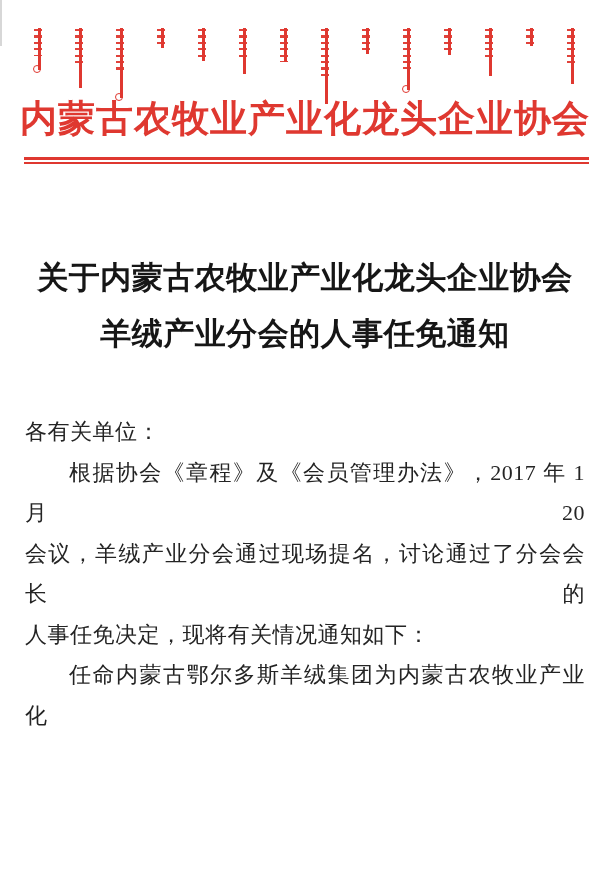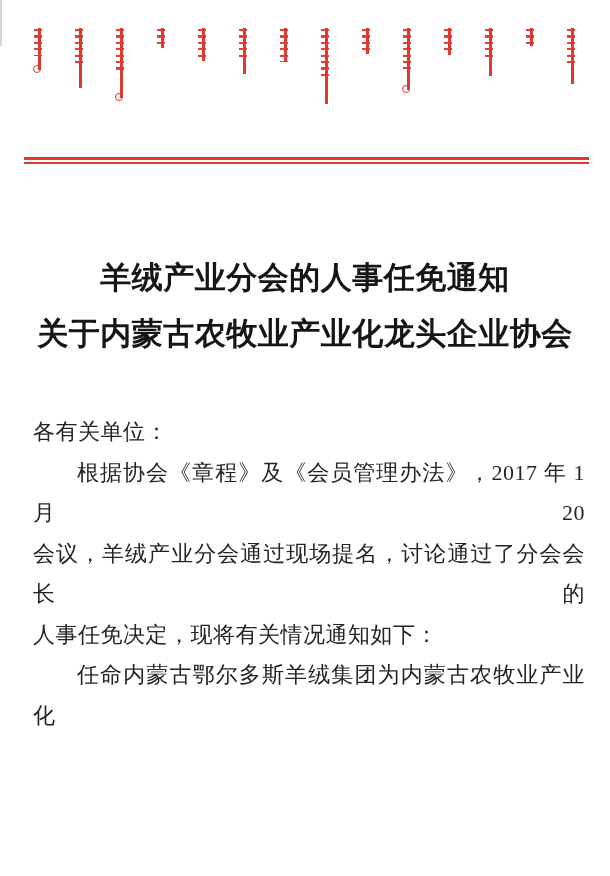--- a/index.html
+++ b/index.html
@@ -67,21 +67,21 @@
   }
   .t-line{display:block;white-space:nowrap;letter-spacing:0.5px;}
 
   
   .doc-body{
     position:absolute;top:412px;left:25px;right:25px;
     font-size:22px;line-height:40.5px;
     color:#242424;
     letter-spacing:0.5px;
   }
-  .bline{min-height:40.5px;text-align:left;margin-left:8px;}
+  .bline{min-height:40.5px;text-align:left;}
   .bline.fill{text-align:justify;text-align-last:justify;}
   .para.indent .bline:first-child{text-indent:2em;}
 </style>
 </head>
 <body>
 
 <div class="page">
   <div class="edge-artifact"></div>
 
   <header class="masthead">
@@ -100,26 +100,27 @@
       <div class="mcol" style="height:76px"></div>
       <div class="mcol short" style="height:26px"></div>
       <div class="mcol" style="height:62px">
           <i class="curl"></i>
         </div>
       <div class="mcol short" style="height:27px"></div>
       <div class="mcol" style="height:48px"></div>
       <div class="mcol short" style="height:18px"></div>
       <div class="mcol" style="height:56px"></div>
     </div>
+    <div class="org-name">内蒙古农牧业产业化龙头企业协会</div>
     <div class="rule"></div>
   </header>
 
   <h1 class="doc-title">
+    <span class="t-line">关于内蒙古农牧业产业化龙头企业协会</span>
     <span class="t-line">羊绒产业分会的人事任免通知</span>
-    <span class="t-line">关于内蒙古农牧业产业化龙头企业协会</span>
   </h1>
 
   <main class="doc-body">
     <div class="bline salutation">各有关单位：</div>
     <div id="paras">
         <div class="para indent">
           <div class="bline fill">根据协会《章程》及《会员管理办法》，2017 年 1 月 20</div>
           <div class="bline fill">会议，羊绒产业分会通过现场提名，讨论通过了分会会长的</div>
           <div class="bline">人事任免决定，现将有关情况通知如下：</div>
         </div>

